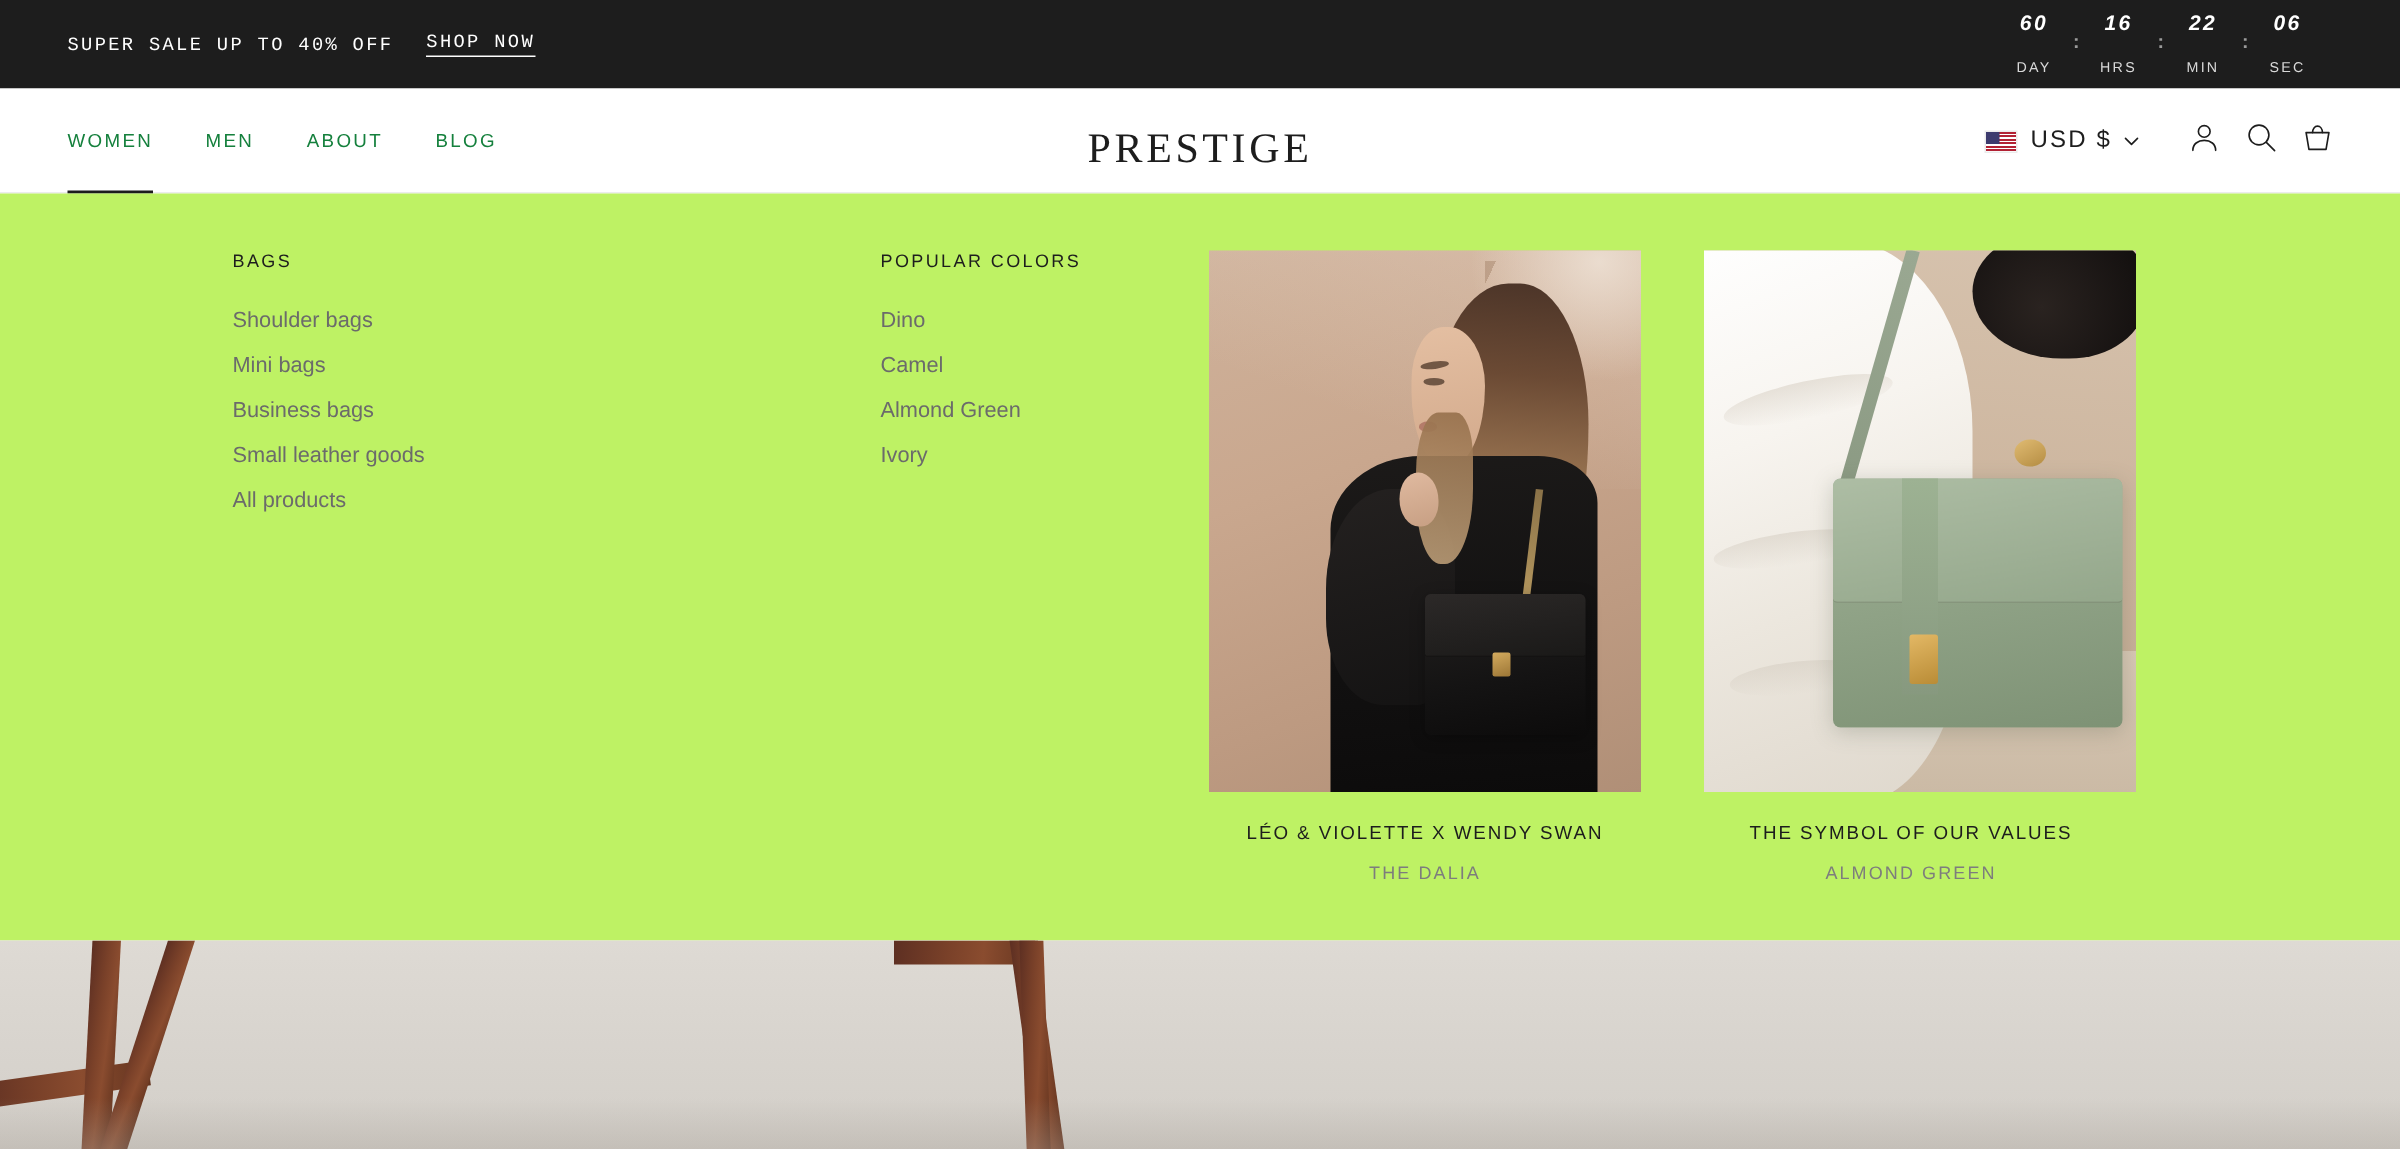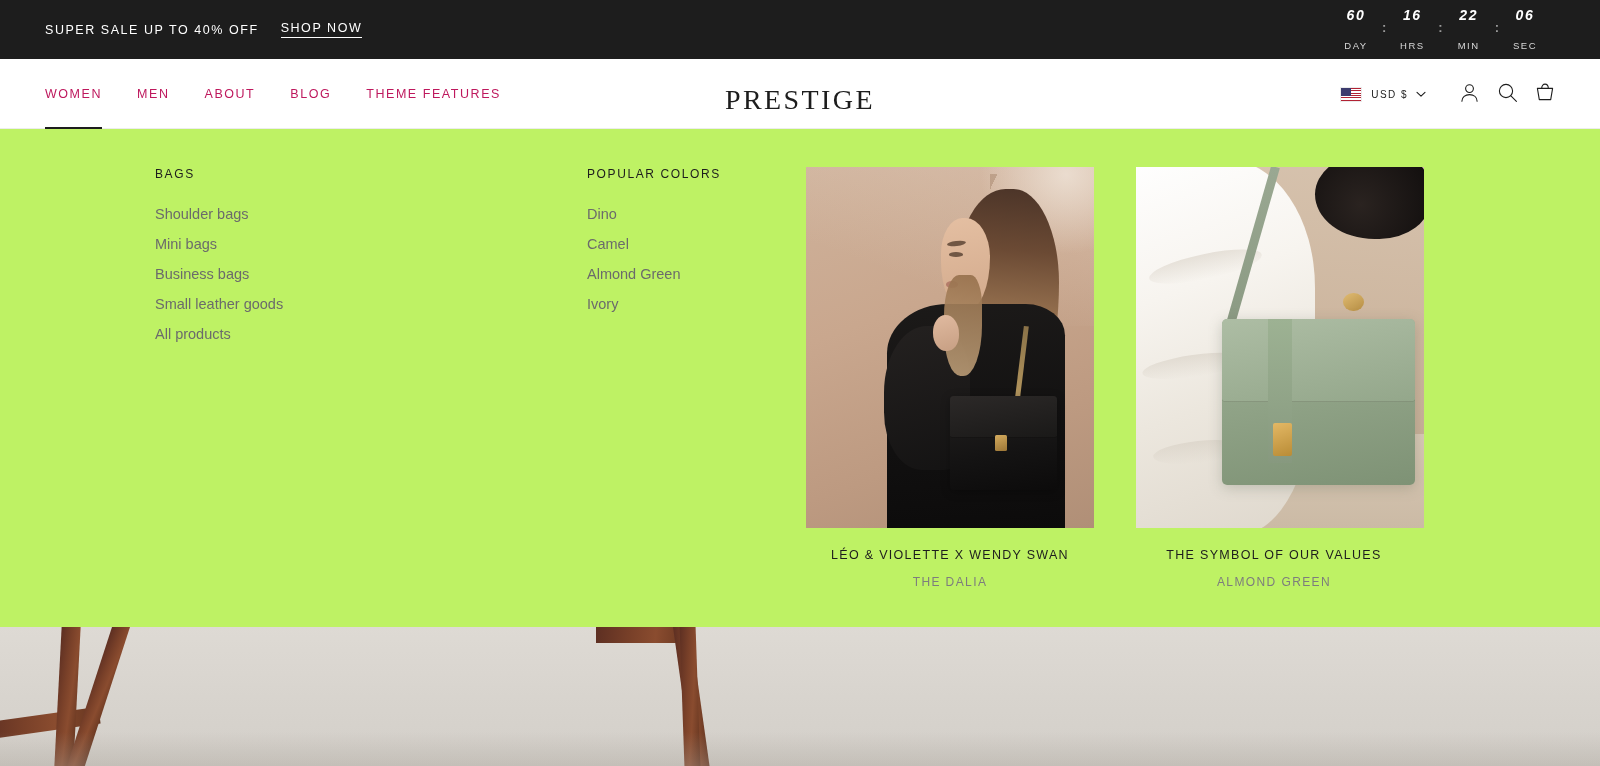--- a/index.html
+++ b/index.html
@@ -18,20 +18,21 @@
   
   .announce {
     position: absolute; top: 0; left: 0;
     width: 1600px; height: 59px;
     background: #1d1d1d;
     display: flex; align-items: center;
   }
   .announce-left {
     display: flex; align-items: center;
     margin-left: 45px;
+    font-family: Liberation Mono, monospace;
   }
   .announce-text {
     color: #ffffff;
     font-size: 12.5px;
     letter-spacing: 1.55px;
     font-weight: 400;
     white-space: nowrap;
   }
   .announce-cta {
     color: #ffffff;
@@ -89,21 +90,21 @@
   }
   .nav {
     position: absolute; left: 45px; top: 0;
     height: 70px;
     display: flex; align-items: center;
   }
   .nav-item {
     position: relative;
     height: 70px;
     display: flex; align-items: center;
-    color: #be185d;
+    color: #15803d;
     font-size: 12.5px;
     letter-spacing: 1.55px;
     margin-right: 35px;
     white-space: nowrap;
     cursor: pointer;
   }
   .nav-item.active::after {
     content: "";
     position: absolute;
     left: 0; right: 0; bottom: 0;
@@ -158,21 +159,21 @@
     );
   }
   .flag .canton {
     position: absolute;
     left: 0; top: 0;
     width: 9.5px; height: 8px;
     background: #3c3b6e;
   }
   .currency-label {
     color: #1d1d1d;
-    font-size: 10px;
+    font-size: 16px;
     letter-spacing: 1.45px;
     white-space: nowrap;
   }
   .chev {
     margin-left: 8px;
     display: inline-flex;
     align-items: center;
   }
   .icon-btn {
     width: 38px; height: 38px;
@@ -489,23 +490,20 @@
         <span>WOMEN</span>
       </div>
       <div class="nav-item">
         <span>MEN</span>
       </div>
       <div class="nav-item">
         <span>ABOUT</span>
       </div>
       <div class="nav-item">
         <span>BLOG</span>
-      </div>
-      <div class="nav-item">
-        <span>THEME FEATURES</span>
       </div>
     </nav>
 
     <div class="logo">
       <span class="logo-text">PRESTIGE</span>
     </div>
 
     <div class="header-right">
 
       <div class="currency">

